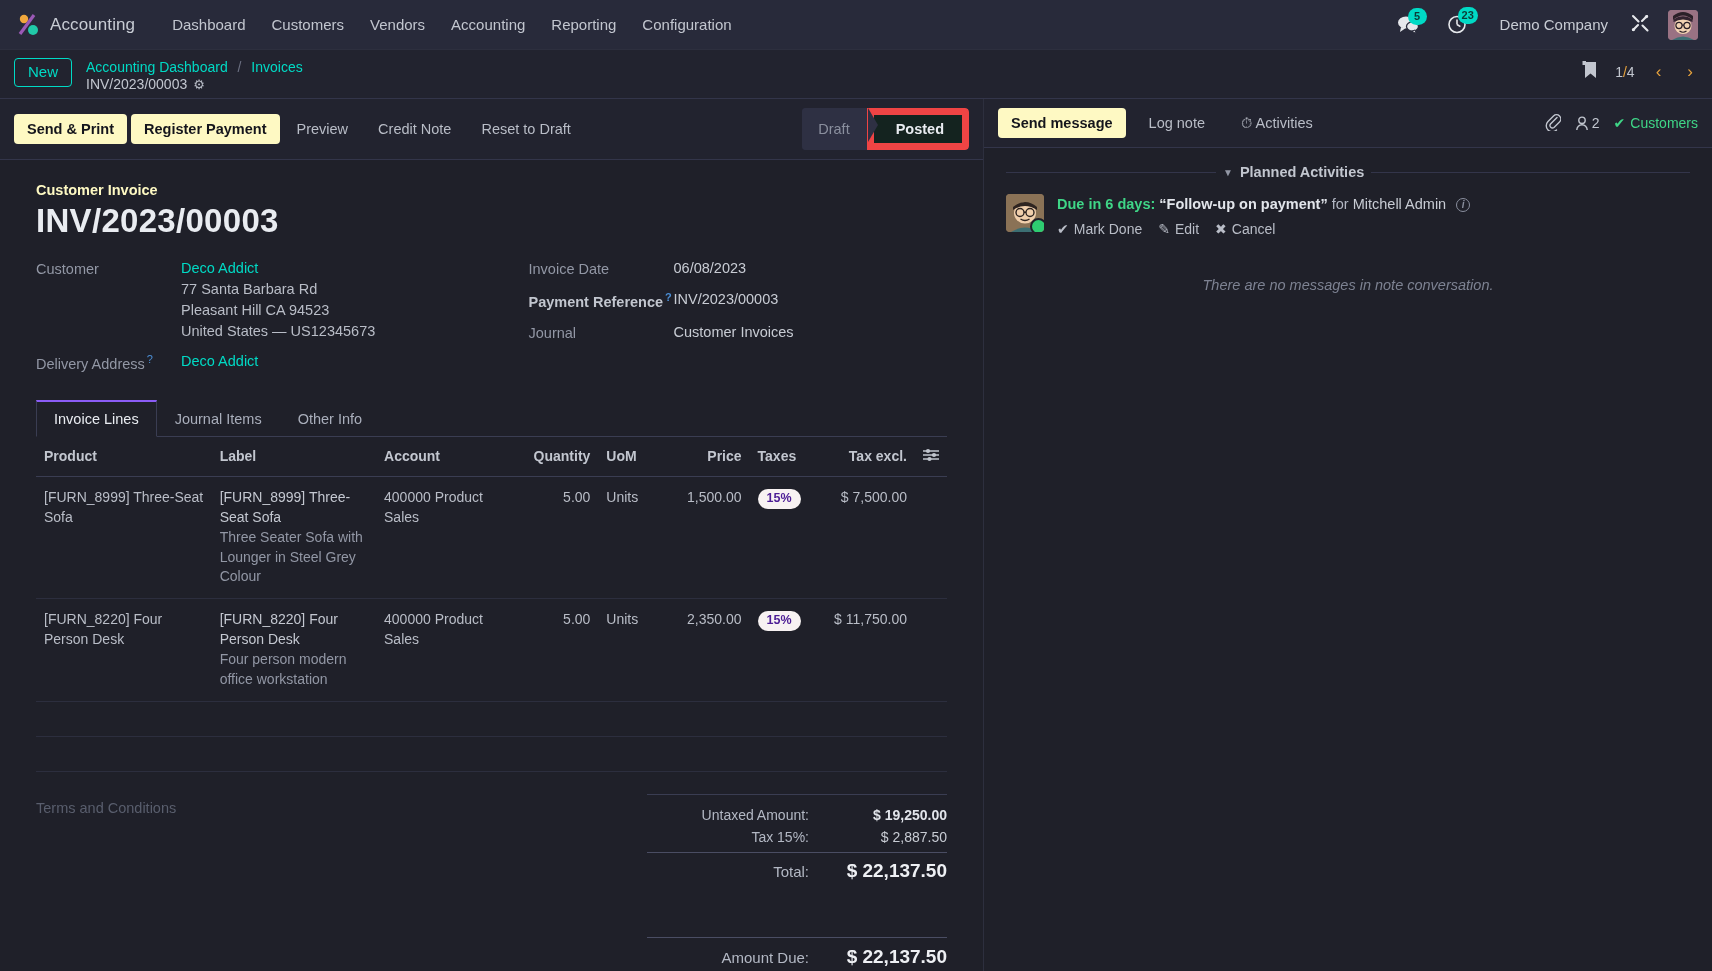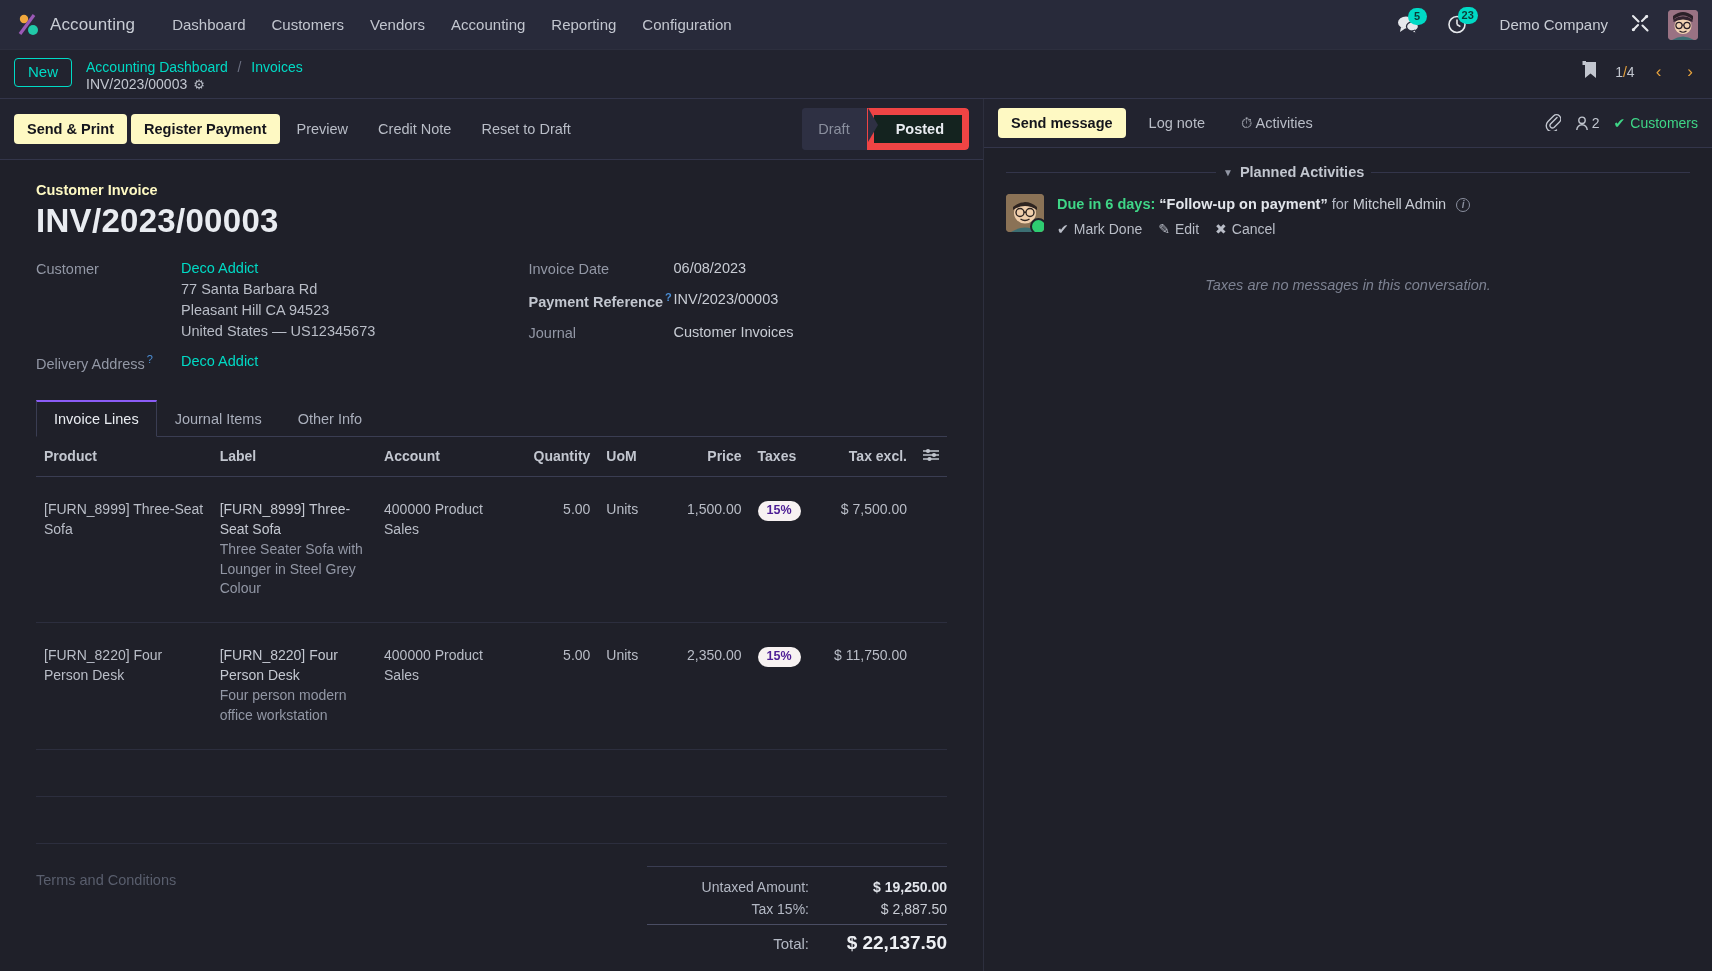--- a/index.html
+++ b/index.html
@@ -131,21 +131,21 @@
   }
   
   table.lines { width: 100%; border-collapse: collapse; font-size: 14px; }
   table.lines th {
     text-align: left; font-weight: 600; color: #c2c6cf;
     padding: 11px 8px; border-bottom: 1px solid #3a3d52; font-size: 14px;
     white-space: nowrap;
   }
   table.lines th.num, table.lines td.num { text-align: right; }
   table.lines td {
-    padding: 23px 8px; vertical-align: top; color: #b9bdc7;
+    padding: 11px 8px; vertical-align: top; color: #b9bdc7;
     border-bottom: 1px solid #2c2e3e; line-height: 1.42;
   }
   .col-prod { width: 200px; }
   .col-label { width: 185px; }
   .col-acct { width: 175px; }
   .col-qty { width: 72px; }
   .col-uom { width: 70px; }
   .col-price { width: 92px; }
   .col-tax { width: 70px; }
   .col-excl { width: 105px; }
@@ -533,16 +533,16 @@
                 <span>Edit</span>
               </span>
             <span>
                 <span>✖</span>
                 <span>Cancel</span>
               </span>
           </div>
         </div>
       </div>
 
-      <div class="no-messages">Taxes are no messages in this conversation.</div>
+      <div class="no-messages">There are no messages in note conversation.</div>
     </div>
   </div>
 </div>
 
 </body></html>

